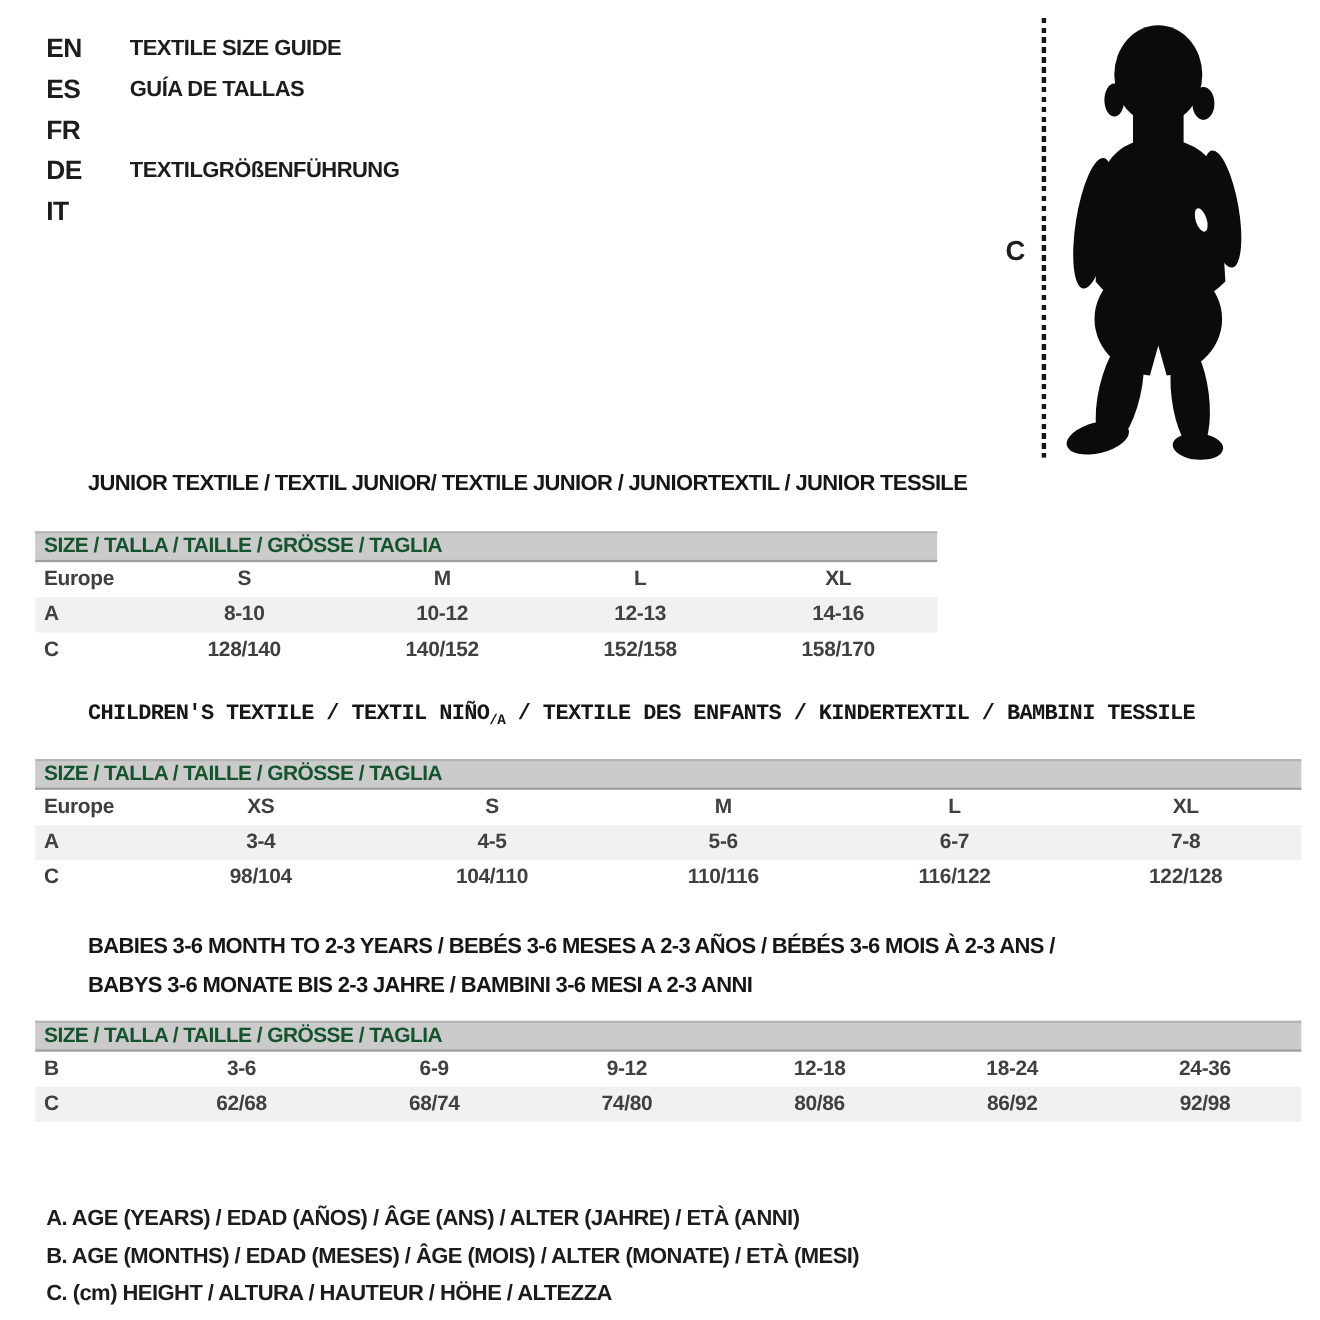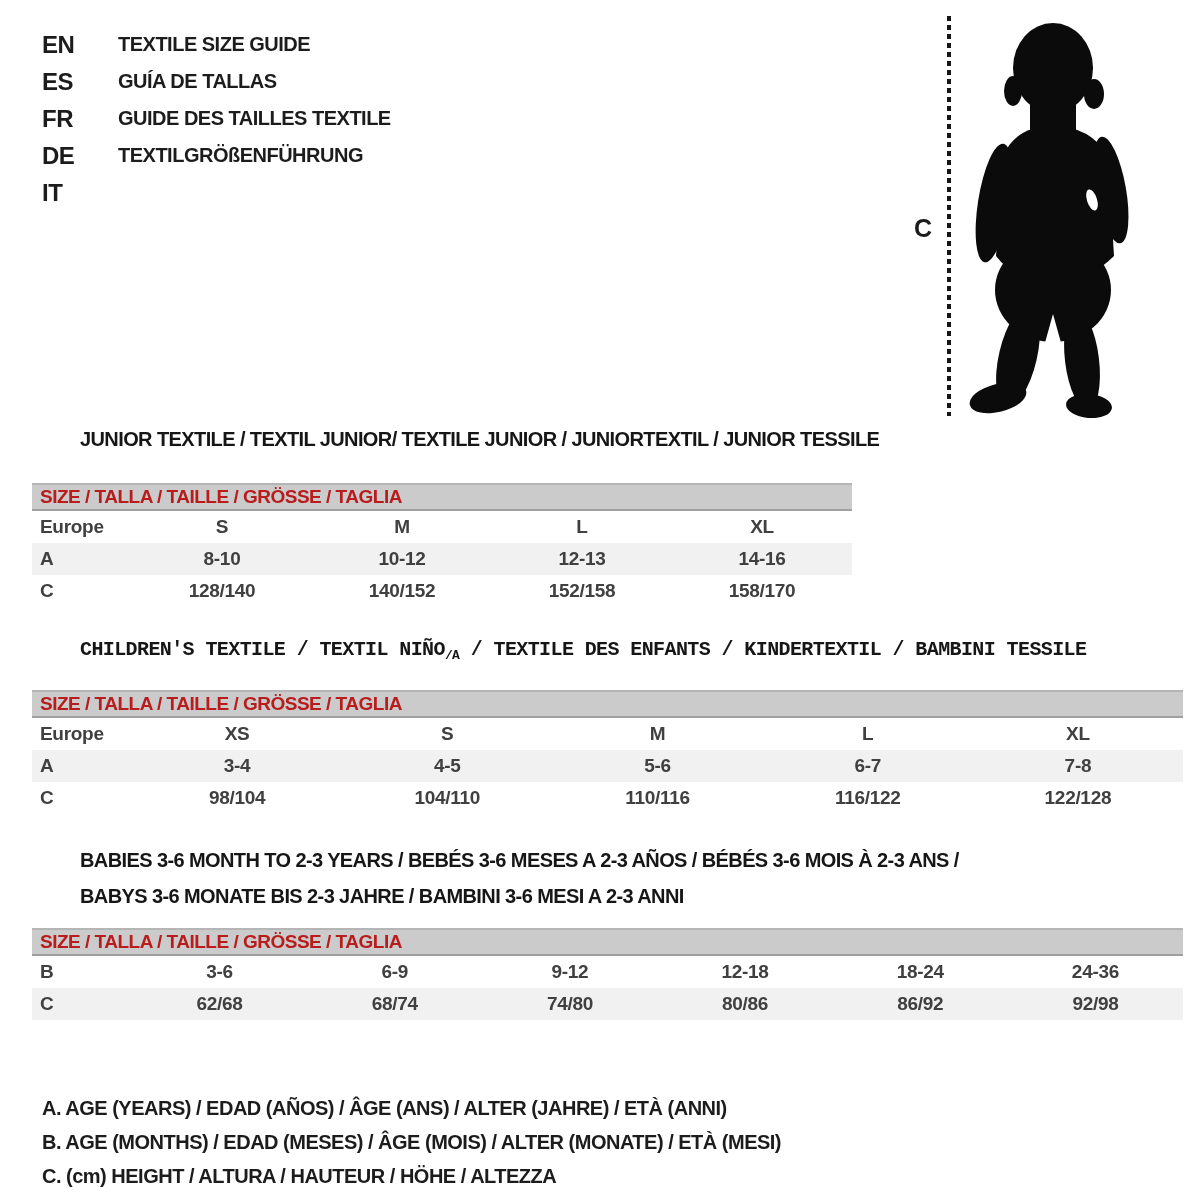--- a/index.html
+++ b/index.html
@@ -23,21 +23,21 @@
   .figure-svg{left:958px;top:18px;}
 
   
   .sec-heading{font-size:20px;font-weight:700;letter-spacing:-0.6px;color:#161616;white-space:nowrap;margin-left:48px;}
   .sub{font-size:13px;vertical-align:-4px;font-weight:700;}
 
   
   .size-table{background:#ffffff;}
   .size-bar{height:24px;line-height:24px;background:#cbcbcb;
     border-top:2px solid #b5b5b5;border-bottom:2px solid #9f9f9f;
-    padding-left:8px;font-size:19px;font-weight:700;color:#b91c1c;letter-spacing:-0.5px;}
+    padding-left:8px;font-size:19px;font-weight:700;color:#14532d;letter-spacing:-0.5px;}
   .t-row{display:grid;height:32px;align-items:center;
     font-size:19px;font-weight:700;color:#404040;letter-spacing:-0.3px;}
   .cols-4{grid-template-columns:100px repeat(4,1fr);}
   .cols-5{grid-template-columns:100px repeat(5,1fr);}
   .cols-6{grid-template-columns:100px repeat(6,1fr);}
   .t-row .cell{text-align:center;}
   .t-row .label{text-align:left;padding-left:8px;}
   .row-alt{background:#f1f1f1;}
 
   
@@ -51,21 +51,20 @@
   <div class="lang-row">
     <span class="lang-code">EN</span>
     <span class="lang-label">TEXTILE SIZE GUIDE</span>
   </div>
   <div class="lang-row">
     <span class="lang-code">ES</span>
     <span class="lang-label">GUÍA DE TALLAS</span>
   </div>
   <div class="lang-row">
     <span class="lang-code">FR</span>
-    <span class="lang-label">GUIDE DES TAILLES TEXTILE</span>
   </div>
   <div class="lang-row">
     <span class="lang-code">DE</span>
     <span class="lang-label">TEXTILGRÖßENFÜHRUNG</span>
   </div>
   <div class="lang-row">
     <span class="lang-code">IT</span>
   </div>
 </div>
 

